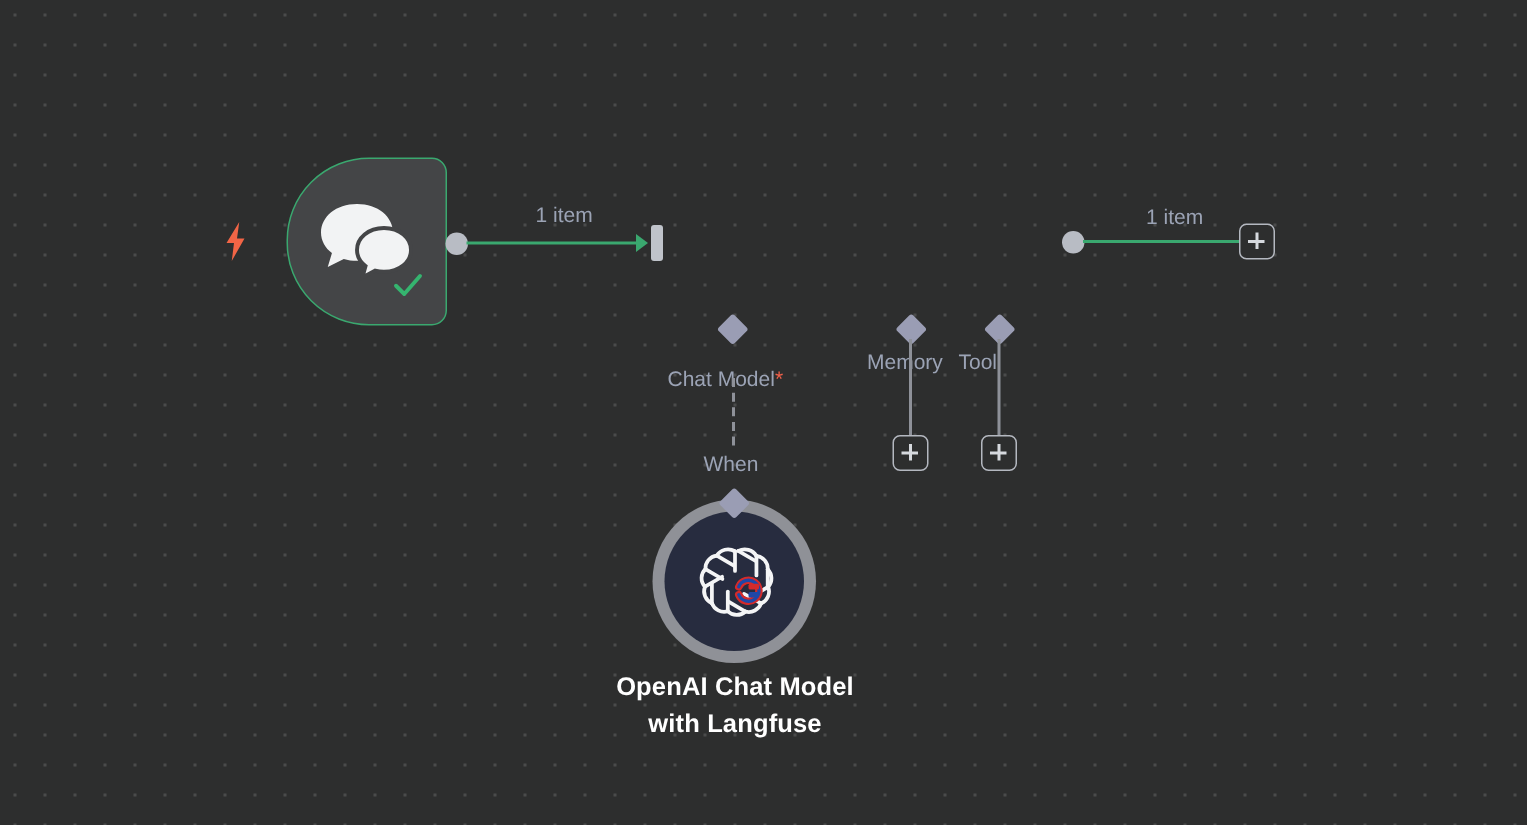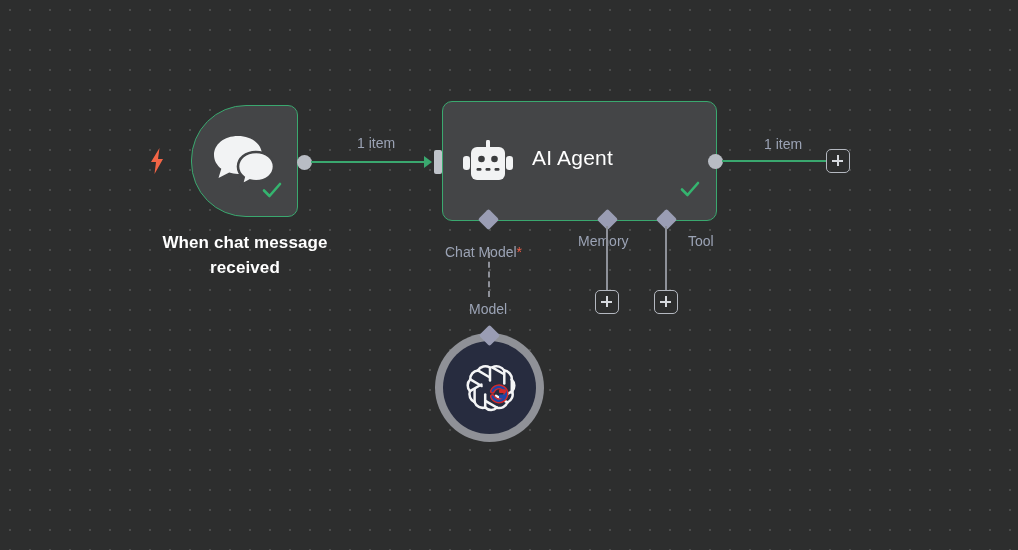--- a/index.html
+++ b/index.html
@@ -239,69 +239,46 @@
                  L38.1 46.4 C39.9 46.9 41.9 47.2 44 47.2 C54.5 47.2 62 40.6 62 32.6
                  C62 24.6 54.5 18 44 18 Z" fill="#f2f3f4" stroke="#444547" stroke-width="2.6"></path>
       </svg>
     </div>
     <span class="check" style="left:68px; top:72px;">
       <svg viewBox="0 0 24 24" width="24" height="24" aria-hidden="true">
         <path d="M4 12.5 L9.5 18 L20 6" fill="none" stroke="#35b46f" stroke-width="2.6" stroke-linecap="round" stroke-linejoin="round"></path>
       </svg>
     </span>
   </div>
-  <div class="node-title" style="left:135px; top:231px; width:220px;">When chat message
-received</div>
 
   <div class="out-dot" style="left:297px; top:155px;"></div>
 
   <div class="conn" style="left:311px; top:161px; width:116px;"></div>
   <div class="conn-arrow" style="left:424px; top:156px;"></div>
   <div class="conn-label" style="left:345px; top:135px;">1 item</div>
   <div class="in-port" style="left:434px; top:150px;"></div>
 
-  <div class="agent-node">
-    <div class="robot-icon">
-      <svg viewBox="0 0 50 44" width="50" height="44" aria-hidden="true">
-        <rect x="23" y="0" width="4" height="8" rx="1.4" fill="#f2f3f4"></rect>
-        <rect x="0" y="16" width="7" height="14" rx="3.2" fill="#f2f3f4"></rect>
-        <rect x="43" y="16" width="7" height="14" rx="3.2" fill="#f2f3f4"></rect>
-        <rect x="8" y="7" width="34" height="33" rx="6" fill="#f2f3f4"></rect>
-        <circle cx="18.5" cy="19" r="3.3" fill="#3b3c3e"></circle>
-        <circle cx="31.5" cy="19" r="3.3" fill="#3b3c3e"></circle>
-        <rect x="13.5" y="28" width="5" height="2.8" rx="1.2" fill="#3b3c3e"></rect>
-        <rect x="22.5" y="28" width="5" height="2.8" rx="1.2" fill="#3b3c3e"></rect>
-        <rect x="31.5" y="28" width="5" height="2.8" rx="1.2" fill="#3b3c3e"></rect>
-      </svg>
-    </div>
-    <div class="agent-label">AI Agent</div>
-    <span class="check" style="left:235px; top:75px;">
-      <svg viewBox="0 0 24 24" width="24" height="24" aria-hidden="true">
-        <path d="M4 12.5 L9.5 18 L20 6" fill="none" stroke="#35b46f" stroke-width="2.6" stroke-linecap="round" stroke-linejoin="round"></path>
-      </svg>
-    </span>
-  </div>
 
   <div class="out-dot" style="left:708px; top:154px;"></div>
   <div class="conn" style="left:722px; top:160px; width:104px;"></div>
   <div class="conn-label" style="left:752px; top:136px;">1 item</div>
   <div class="plus-btn" style="left:826px; top:149px;"></div>
 
   <div class="diamond" style="left:481px; top:212px;"></div>
   <div class="sub-label" style="left:445px; top:233px;margin-top:11px;"><span>Chat Model</span><span class="req">*</span></div>
   <div class="stem-dashed" style="left:488px; top:252px; height:45px;"></div>
-  <div class="sub-label" style="left:469px; top:301px;">Model</div>
+  <div class="sub-label" style="left:469px; top:301px;">When</div>
 
   <div class="diamond" style="left:600px; top:212px;"></div>
   <div class="sub-label" style="left:578px; top:233px;">Memory</div>
   <div class="stem" style="left:606px; top:226px; height:65px;"></div>
   <div class="plus-btn" style="left:595px; top:290px;"></div>
 
   <div class="diamond" style="left:659px; top:212px;"></div>
-  <div class="sub-label" style="left:688px; top:233px;">Tool</div>
+  <div class="sub-label" style="left:639px; top:233px;">Tool</div>
   <div class="stem" style="left:665px; top:226px; height:65px;"></div>
   <div class="plus-btn" style="left:654px; top:290px;"></div>
 
   <div class="diamond" style="left:482px; top:328px; z-index:1;"></div>
   <div class="model-node">
     <div class="model-inner">
       <div class="openai-logo">
         <svg viewBox="0 0 52 52" width="52" height="52" aria-hidden="true">
           <g fill="none" stroke="#f4f5f6" stroke-width="2.5" stroke-linecap="round" stroke-linejoin="round">
             <path d="M26 6.5 C21.6 4 16.4 5.3 13.9 9.4"></path>
@@ -331,14 +308,16 @@
           <g stroke-linecap="round">
             <path d="M28.5 35.5 A7 7 0 1 0 28.5 30.2" fill="none" stroke="#d42a2a" stroke-width="5"></path>
             <path d="M28.5 35.5 A7 7 0 1 0 28.5 30.2" fill="none" stroke="#1f47a8" stroke-width="2.2"></path>
             <rect x="35" y="28.2" width="7" height="3.8" rx="1" fill="#d42a2a"></rect>
             <rect x="35" y="33.6" width="7" height="3.8" rx="1" fill="#1f47a8"></rect>
           </g>
         </svg>
       </div>
     </div>
   </div>
+  <div class="node-title" style="left:380px; top:446px; width:220px;">OpenAI Chat Model
+with Langfuse</div>
 
 </div>
 
 </body></html>

